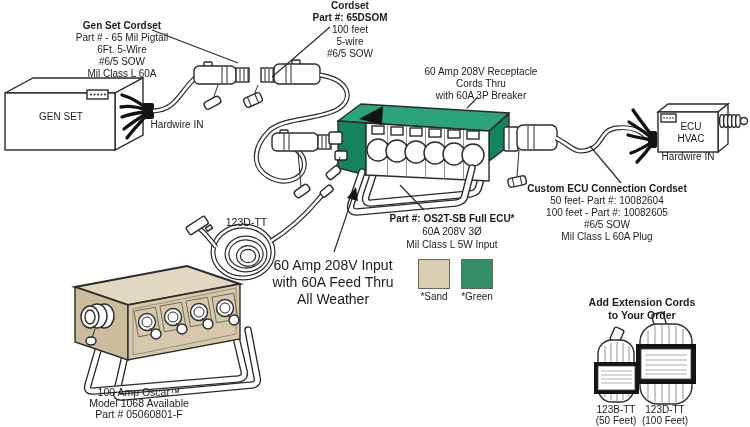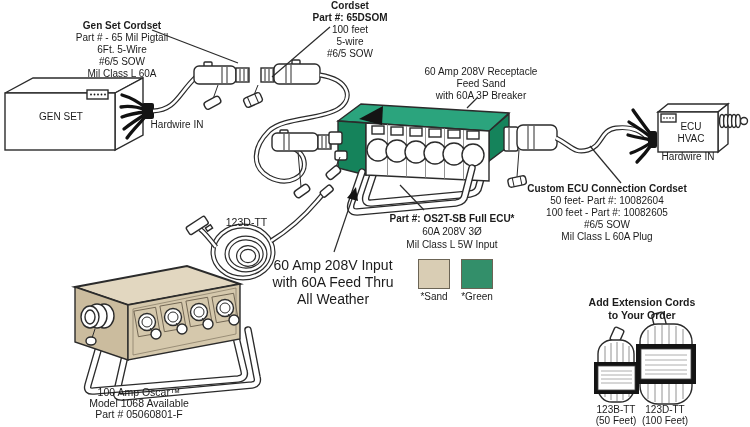--- a/index.html
+++ b/index.html
@@ -286,21 +286,21 @@
 <div class="tb" style="left:290px;top:0;width:120px;">
   <div class="b">Cordset</div>
   <div><span class="b">Part #: </span><span class="b u">65DSOM</span></div>
   <div>100 feet</div>
   <div>5-wire</div>
   <div>#6/5 SOW</div>
 </div>
 
 <div class="tb" style="left:411px;top:66px;width:140px;">
   <div>60 Amp 208V Receptacle</div>
-  <div>Feed Sand</div>
+  <div>Cords Thru</div>
   <div>with 60A 3P Breaker</div>
 </div>
 
 <div class="tb" style="left:12px;top:111px;width:98px;">
   <div>GEN SET</div>
 </div>
 <div class="tb" style="left:142px;top:119px;width:70px;">
   <div>Hardwire IN</div>
 </div>
 

